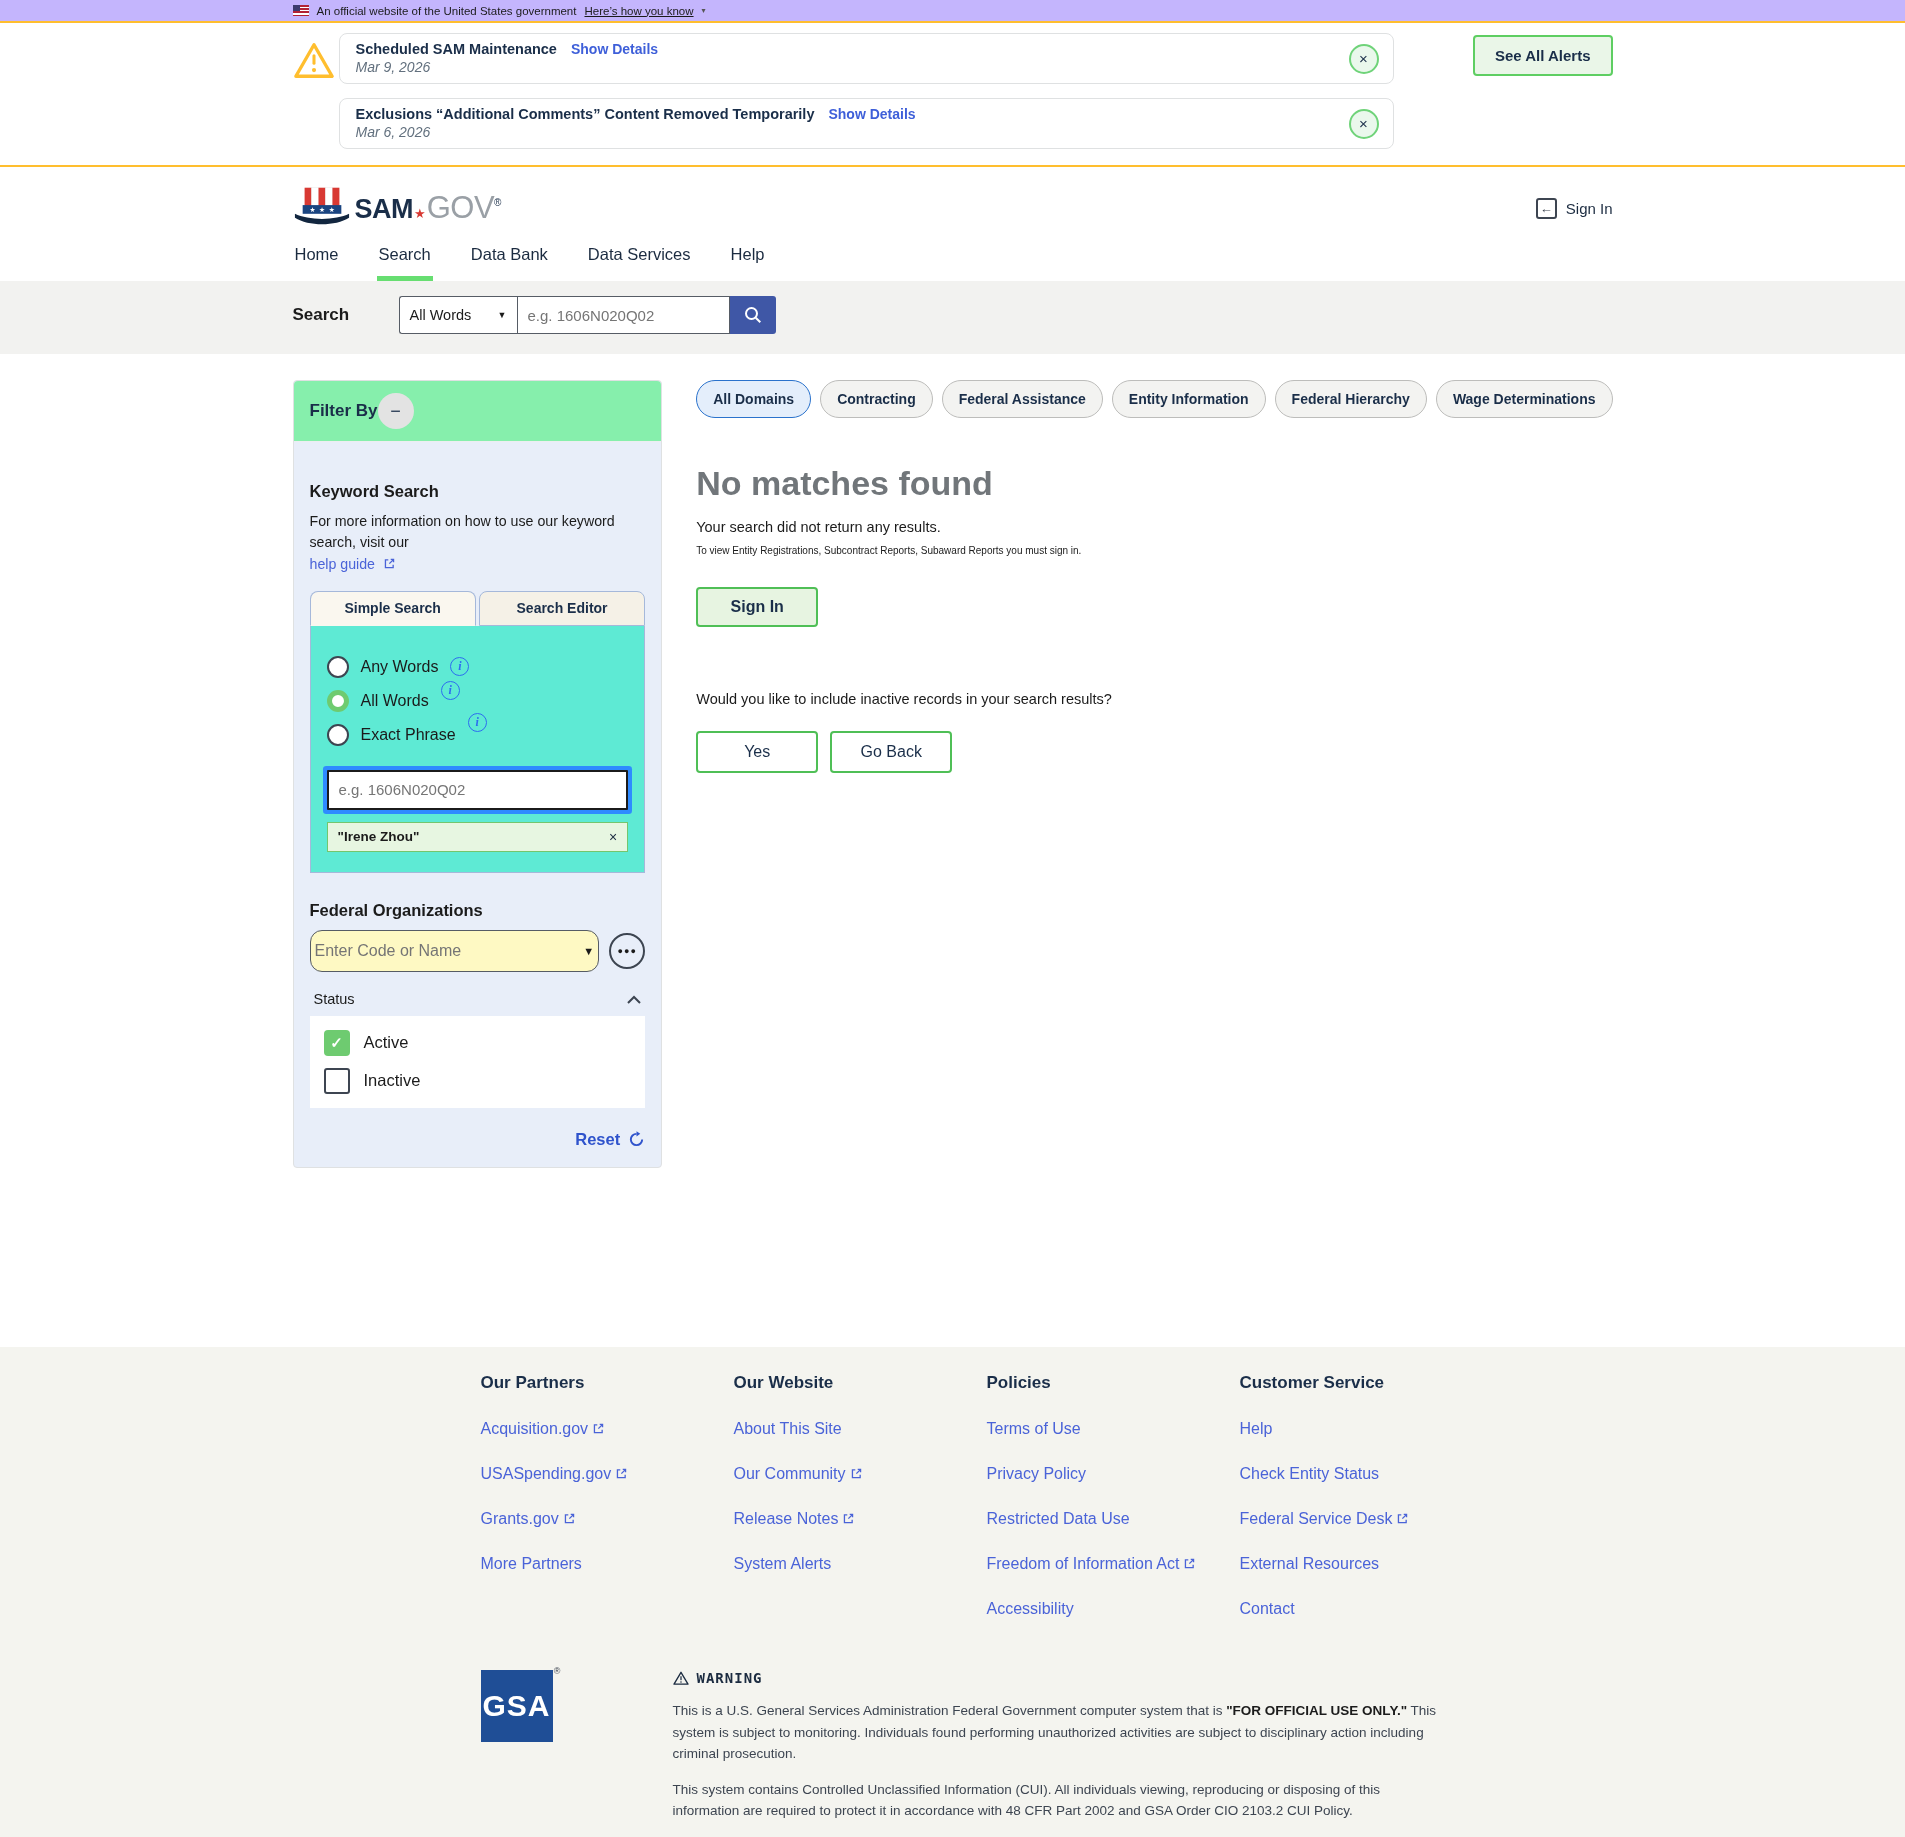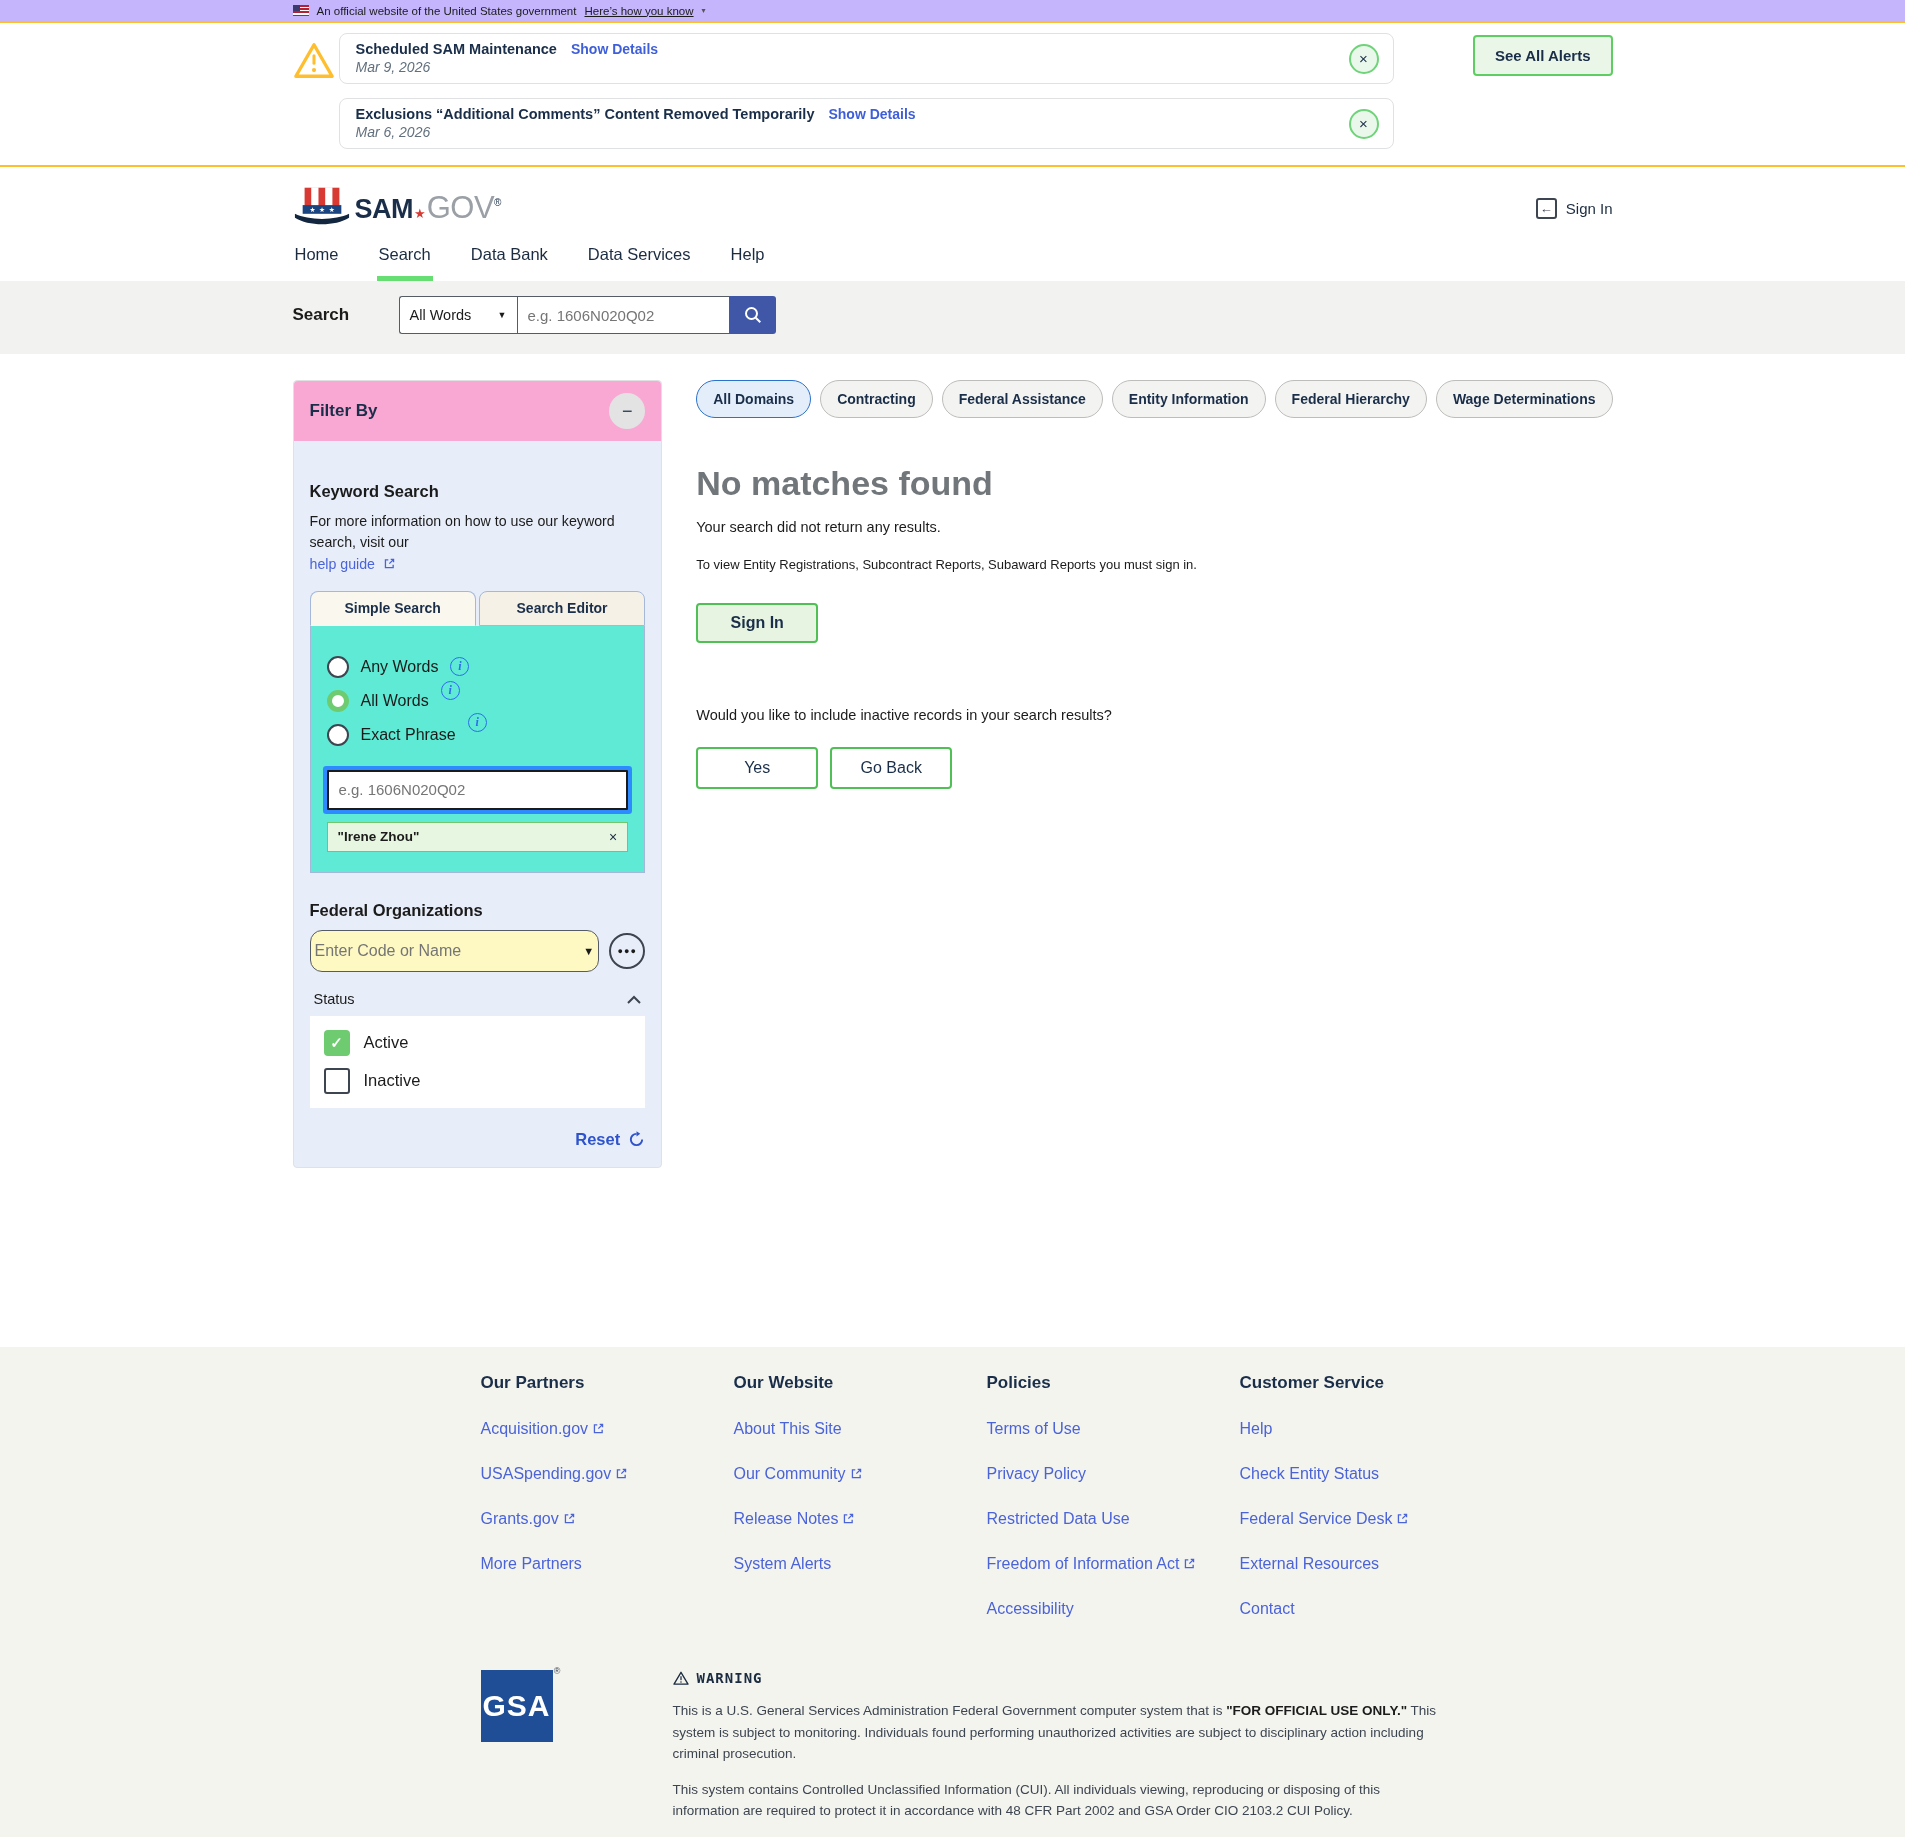--- a/index.html
+++ b/index.html
@@ -65,21 +65,21 @@
     font-family:"Liberation Sans",sans-serif; }
   .search-input::placeholder { color:#757575; }
   .search-btn { width:46px; height:38px; background:#3f57a6; border:none; border-radius:0 3px 3px 0;
     cursor:pointer; display:flex; align-items:center; justify-content:center; }
 
   
   .main .container { display:flex; gap:34px; align-items:flex-start; padding-top:26px; min-height:993px; }
 
   
   .filter-card { width:416px; border:1px solid #dfe1e2; border-radius:4px; background:#e8eef9; }
-  .filter-head { background:#f9a8d4; display:flex; align-items:center; justify-content:space-between;
+  .filter-head { background:#86efac; display:flex; align-items:center; justify-content:flex-start;
     padding:12px 16px; border-radius:4px 4px 0 0; border-bottom:1px solid #eceef0; }
   .filter-title { font-weight:bold; font-size:17px; color:#1a2e49; }
   .collapse-btn { width:36px; height:36px; border-radius:50%; background:#e3e3e3; border:none; font-size:18px;
     color:#1a2e49; cursor:pointer; line-height:36px; text-align:center; }
   .filter-body { padding:40px 16px 18px; }
   .kw-heading, .org-heading { font-weight:bold; font-size:16.5px; color:#1b1b1b; margin-bottom:10px; }
   .kw-help { font-size:14.2px; line-height:1.5; color:#1b1b1b; }
   .kw-help .link { color:#4a63d8; }
   .tabs { display:flex; margin-top:16px; }
   .tab { flex:1; height:35px; border:1px solid #a5b8da; border-radius:8px 8px 0 0; background:#f5f1e7;
@@ -126,21 +126,21 @@
   .reset-label { color:#2f53cc; font-weight:bold; font-size:16.5px; }
 
   
   .results { flex:1; }
   .pills { display:flex; gap:9px; }
   .pill { padding:10px 16px; border-radius:22px; font-size:14px; font-weight:bold; color:#1a2e49;
     background:#f3f3f1; border:1px solid #bdbdbb; cursor:pointer; white-space:nowrap; }
   .pill.active { background:#e4eefb; border-color:#2a72cc; }
   .nomatch-heading { margin-top:46px; font-size:34px; font-weight:bold; color:#71767a; }
   .result-msg { margin-top:16px; font-size:14.5px; color:#1b1b1b; }
-  .result-note { margin-top:20px; font-size:13px; max-width:505px; line-height:1.55; }
+  .result-note { margin-top:8px; font-size:10px; max-width:505px; line-height:1.55; }
   .signin-btn { margin-top:28px; width:122px; height:40px; background:#e7f4e1; border:2px solid #4fbf56;
     border-radius:4px; font-weight:bold; font-size:16px; color:#1a2e49; cursor:pointer;
     font-family:"Liberation Sans",sans-serif; }
   .inactive-q { margin-top:64px; font-size:14.5px; }
   .btn-row { margin-top:24px; display:flex; gap:12px; }
   .outline-btn { width:122px; height:42px; background:#fff; border:2px solid #4fbf56; border-radius:4px;
     font-weight:normal; font-size:16px; color:#1a2e49; cursor:pointer; font-family:"Liberation Sans",sans-serif; }
 
   
   .footer { background:#f4f4ef; padding-top:26px; }

